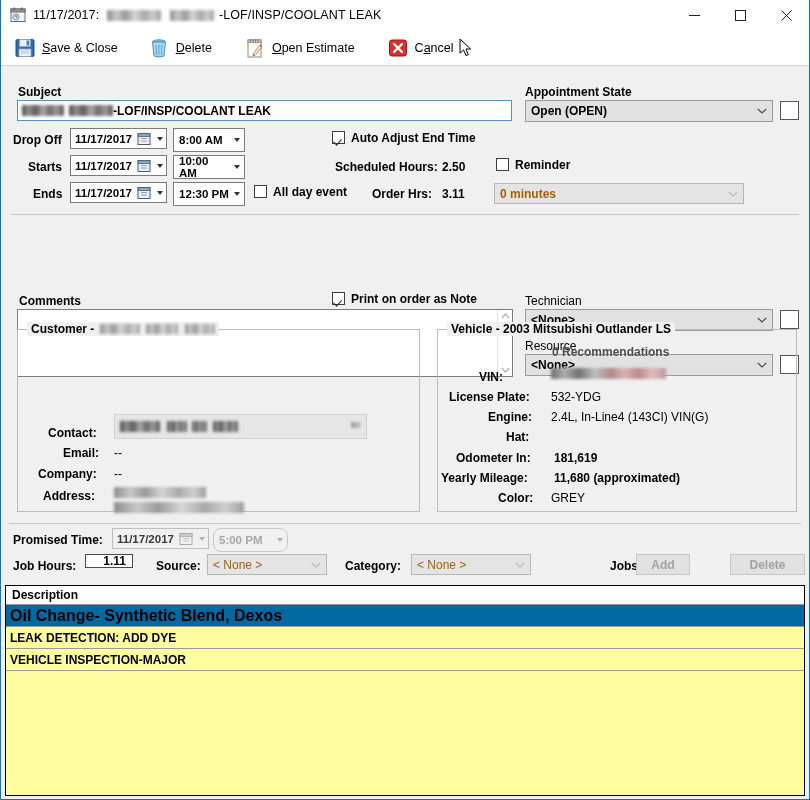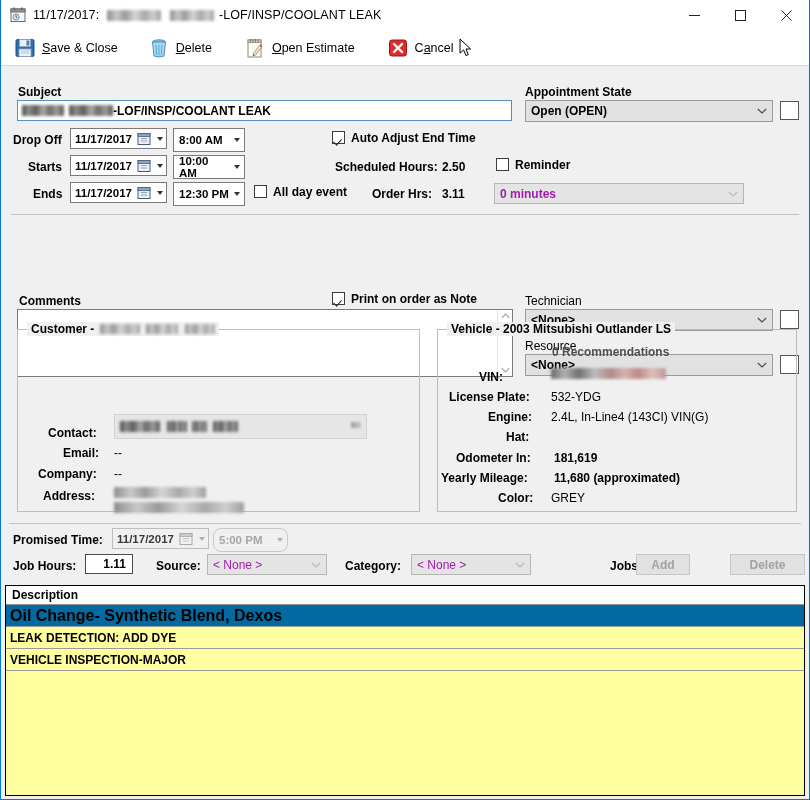--- a/index.html
+++ b/index.html
@@ -130,21 +130,21 @@
   .combo {
     position: absolute; height: 22px; background: #e1e1e1;
     border: 1px solid #9a9a9a;
     display: flex; align-items: center;
     font-size: 12px; font-weight: bold; padding-left: 5px;
   }
   .combo .ctext { flex: 1 1 auto; white-space: nowrap; overflow: hidden; }
   .combo .chev { width: 20px; display: flex; align-items: center; justify-content: center; }
 
   .combo.flatgray { background: #e4e4e4; border: 1px solid #b6b6b6; font-weight: normal; }
-  .combo.flatgray .ctext { color: #a21caf; }
+  .combo.flatgray .ctext { color: #a16207; }
 
   .chev-svg { width: 10px; height: 6px; }
 
   
   .sqbtn {
     position: absolute; width: 19px; height: 19px;
     background: #ffffff; border: 1px solid #555;
   }
 
   
@@ -551,21 +551,21 @@
         </span>
     </div>
     <div class="timefield disabled" style="left:212px; top:462px; width:75px;border-radius:8px;">
       <span class="ttext">5:00 PM</span>
       <span class="arrow">
           <span class="tri-down dis"></span>
         </span>
     </div>
 
     <div class="lbl b" style="left:12px; top:493px;">Job Hours:</div>
-    <div class="numbox" style="left:84px; top:488px; width:48px; height:20px;">
+    <div class="numbox" style="left:84px; top:488px; width:48px; height:14px;">
       <span>1.11</span>
     </div>
 
     <div class="lbl b" style="left:155px; top:493px;">Source:</div>
     <div class="combo flatgray" style="left:206px; top:488px; width:120px; height:21px;">
       <span class="ctext">&lt; None &gt;</span>
       <span class="chev">
         <svg class="chev-svg" viewBox="0 0 10 6">
             <path d="M0.8 1 L5 5 L9.2 1" fill="none" stroke="#b8b8b8" stroke-width="1.2"></path>
           </svg>

